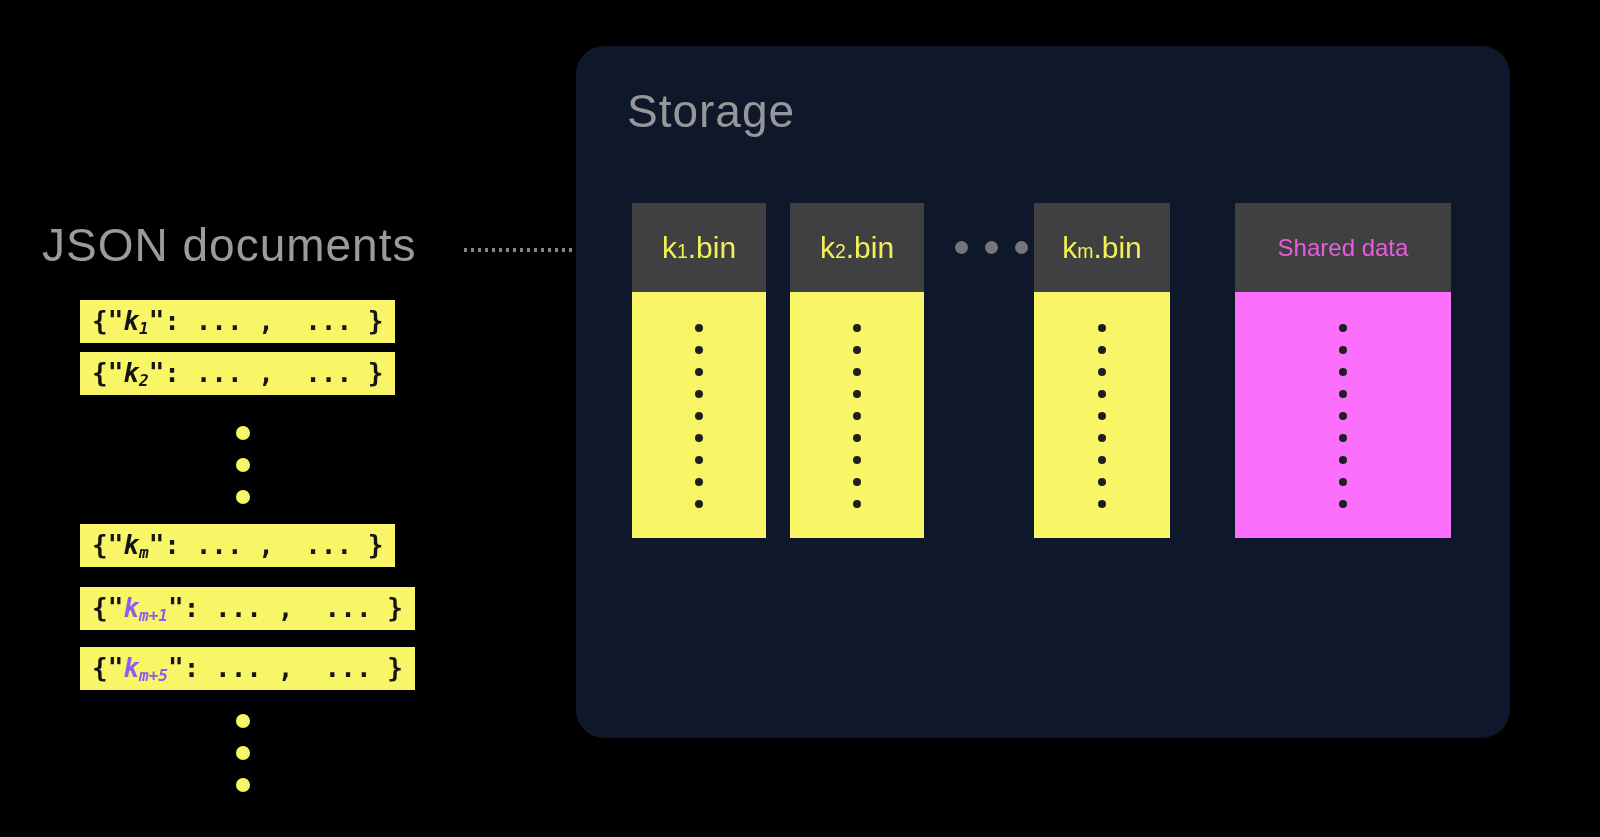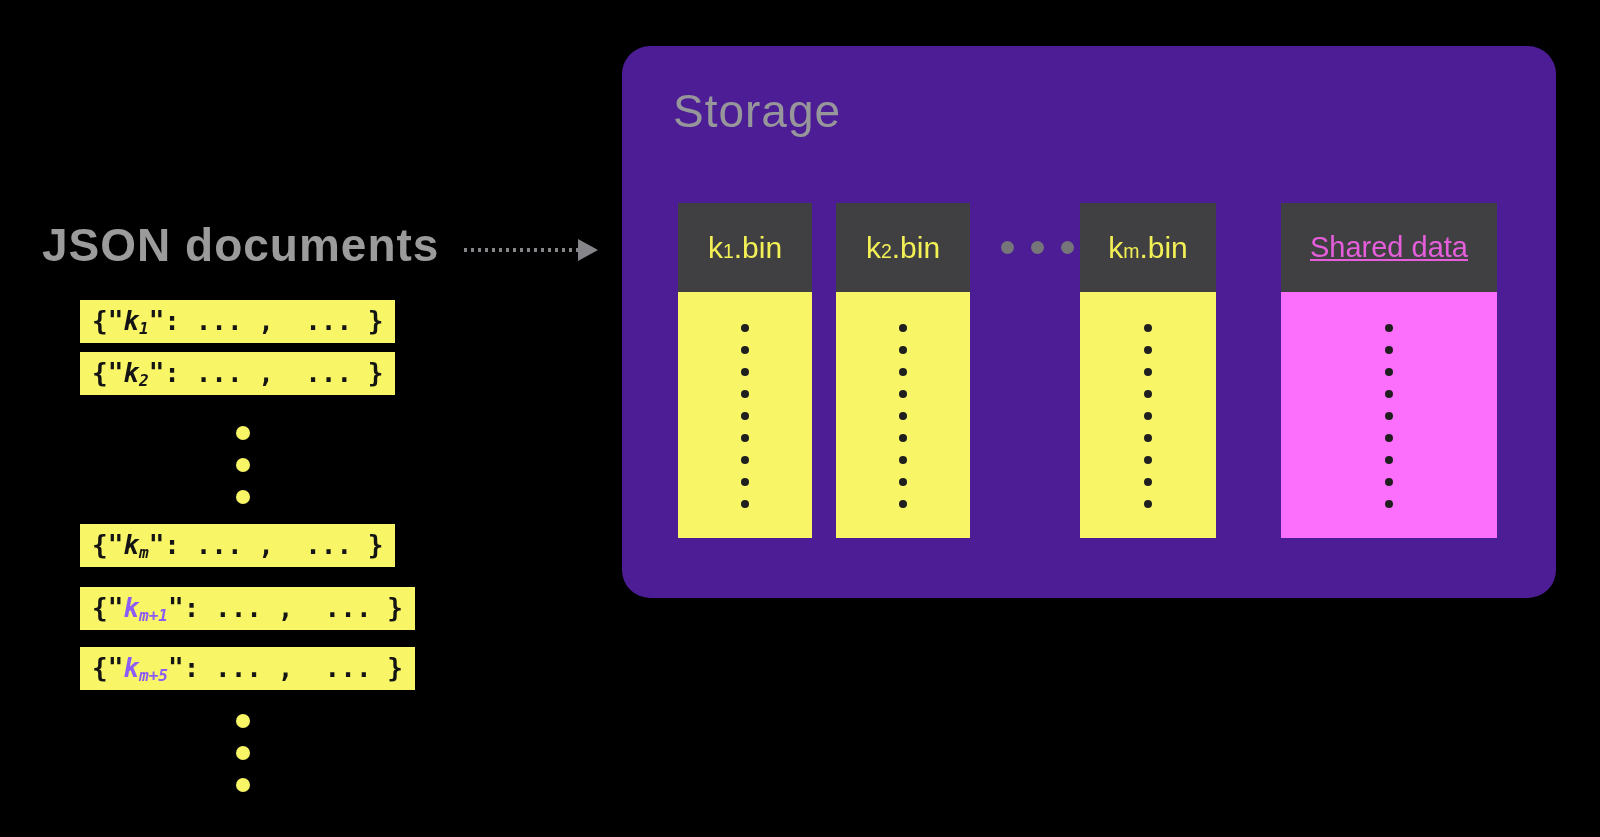--- a/index.html
+++ b/index.html
@@ -14,21 +14,21 @@
     overflow: hidden;
     font-family: "Liberation Sans", sans-serif;
   }
 
   
   .json-label {
     position: absolute;
     left: 42px;
     top: 218px;
     font-size: 46px;
-    font-weight: 700;
+    font-weight: 400;
     letter-spacing: 1px;
     color: #9b9b9b;
     white-space: nowrap;
   }
 
   .doc-row {
     position: absolute;
     left: 80px;
     height: 43px;
     line-height: 43px;
@@ -79,25 +79,25 @@
     width: 0;
     height: 0;
     border-left: 20px solid #85858a;
     border-top: 11px solid transparent;
     border-bottom: 11px solid transparent;
   }
 
   
   .storage-panel {
     position: absolute;
-    left: 622px;
+    left: 576px;
     top: 46px;
     width: 934px;
-    height: 552px;
-    background: #4c1d95;
+    height: 692px;
+    background: #0f172a;
     border-radius: 28px;
   }
   .storage-title {
     position: absolute;
     left: 51px;
     top: 38px;
     font-size: 46px;
     font-weight: 300;
     letter-spacing: 1px;
     color: #97979b;
@@ -128,21 +128,21 @@
     vertical-align: baseline;
   }
   .col-body {
     height: 246px;
     display: flex;
     flex-direction: column;
     align-items: center;
   }
   .bin .col-body { background: #f8f566; }
   .shared .col-body { background: #fc6efc; }
-  .shared .col-header { color: #e65edb; font-size: 29px; text-decoration: underline; }
+  .shared .col-header { color: #e65edb; font-size: 24px; }
 
   .body-dots {
     margin-top: 32px;
     display: flex;
     flex-direction: column;
     gap: 14px;
   }
   .body-dots .dot {
     width: 8px;
     height: 8px;

